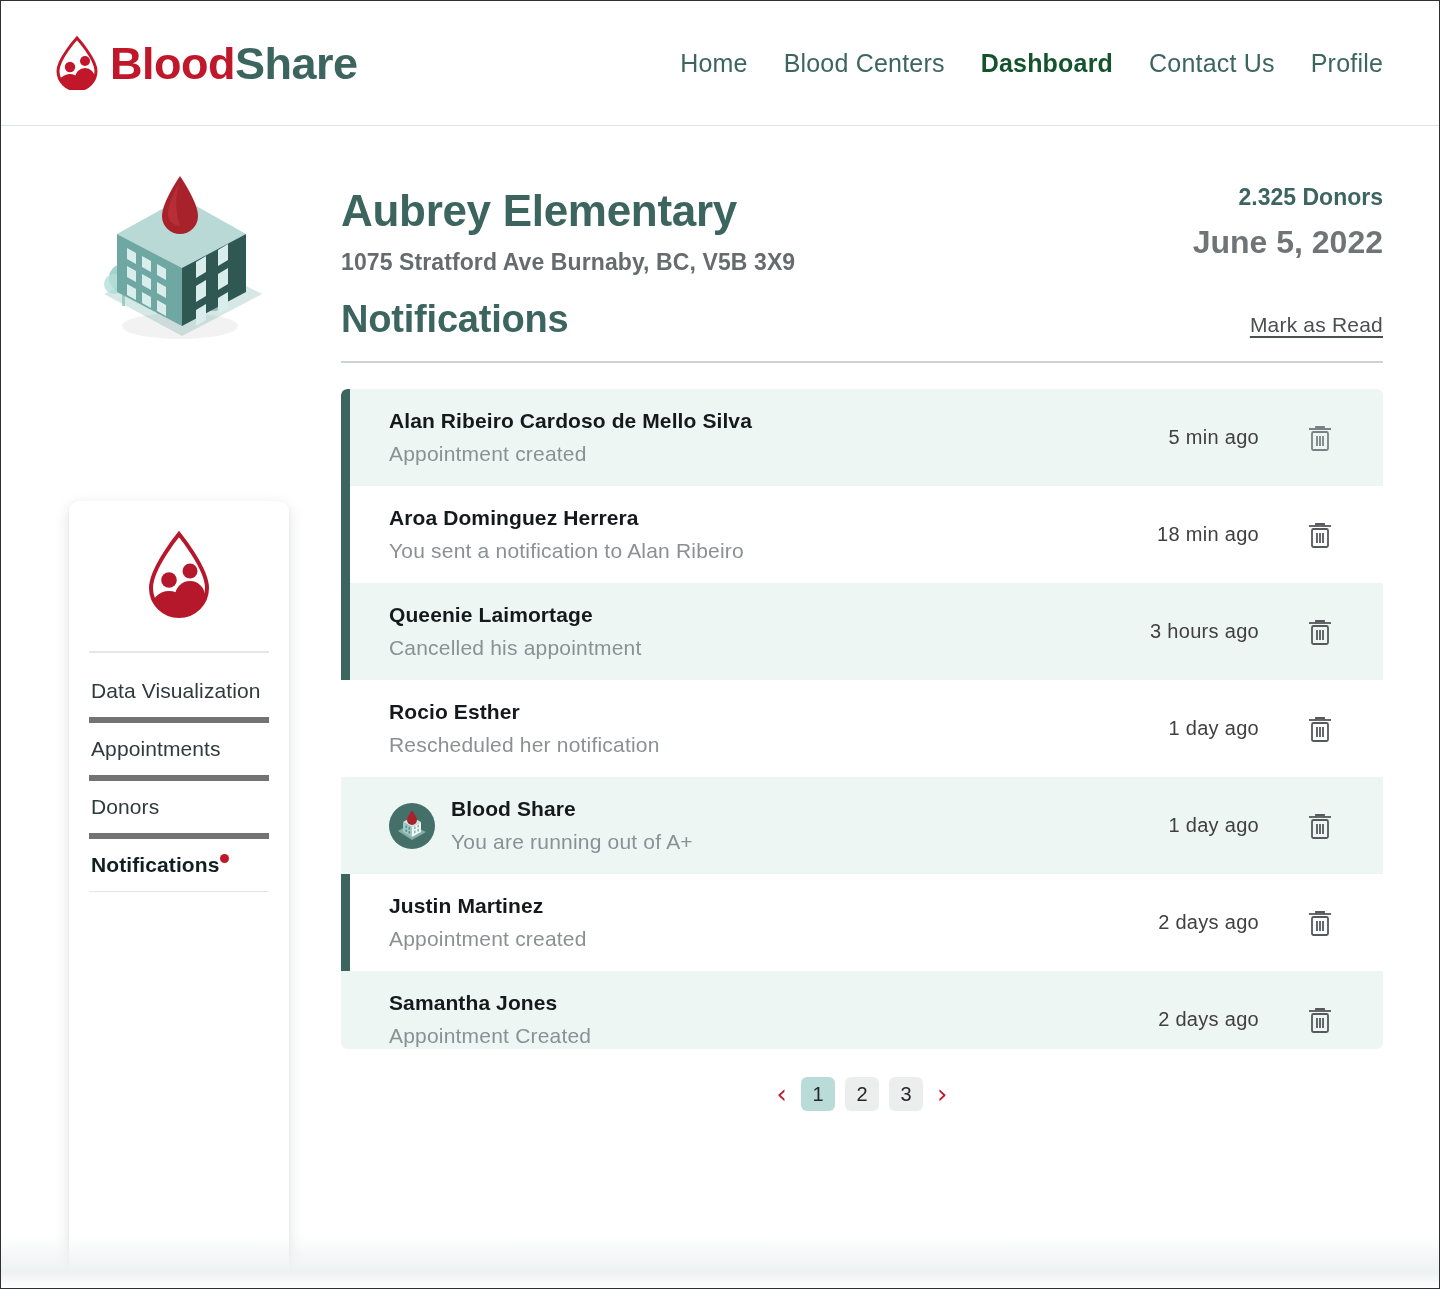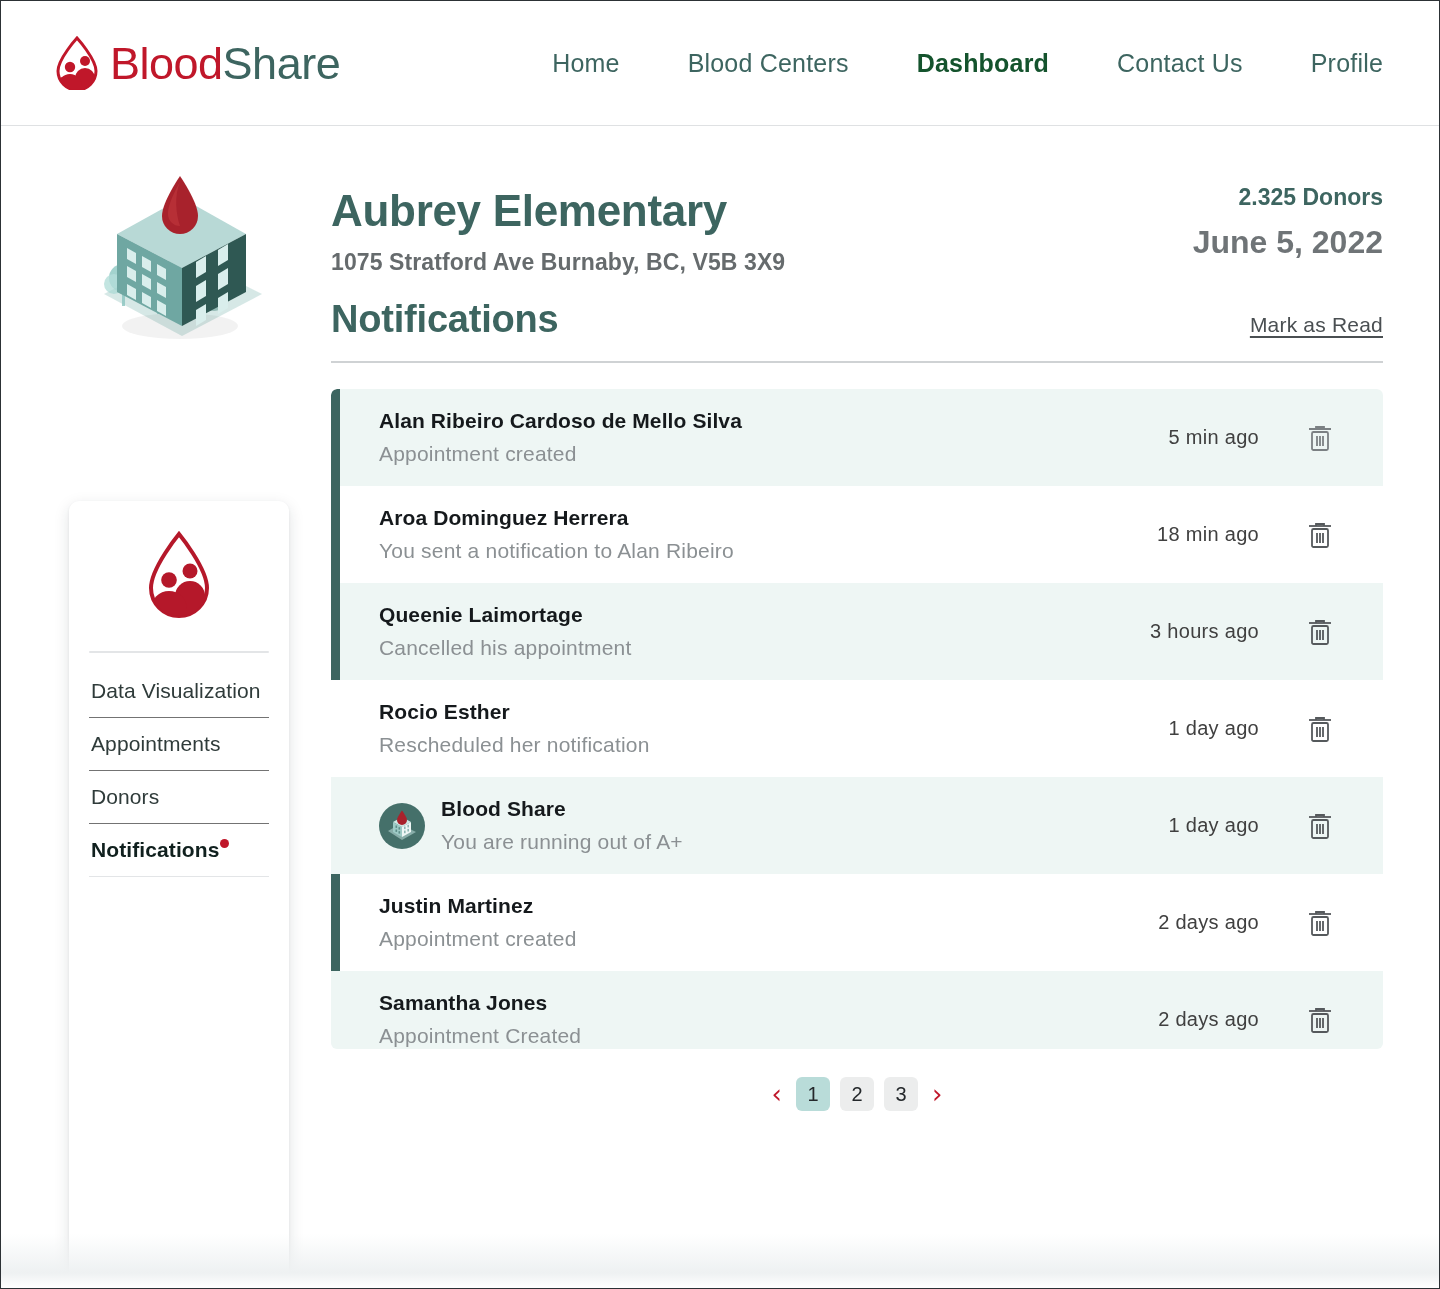--- a/index.html
+++ b/index.html
@@ -35,33 +35,33 @@
     position: absolute;
     left: 0; right: 0; bottom: -6px;
     height: 6px;
     background: linear-gradient(to bottom, rgba(0,0,0,0.045), rgba(0,0,0,0));
   }
 
   .brand { display: flex; align-items: center; gap: 9px; }
   .brand-logo { width: 48px; height: 54px; display: block; }
   .brand-text {
     font-size: 45px;
-    font-weight: 400;
+    font-weight: 700;
     letter-spacing: -0.5px;
     line-height: 1;
     white-space: nowrap;
   }
   .brand-blood { color: #c0172a; }
   .brand-share { color: #3d6560; }
 
   #main-nav {
     margin-left: auto;
     display: flex;
     align-items: center;
-    gap: 68px;
+    gap: 36px;
   }
   .nav-item {
     font-size: 25px;
     color: #3d6560;
     letter-spacing: 0.2px;
     white-space: nowrap;
     cursor: pointer;
   }
   .nav-item.active { font-weight: 700; color: #14532d; }
 
@@ -108,41 +108,41 @@
     margin: 0 20px;
     background: #e3e5e7;
     border-radius: 2px;
   }
   #sidebar-menu { padding: 12px 20px 0 20px; }
   .sidebar-item {
     position: relative;
     font-size: 21px;
     color: #2f3b3a;
     padding: 14px 0 14px 2px;
-    border-bottom: 1px solid #737373;
+    border-bottom: 6px solid #737373;
     letter-spacing: 0.1px;
     cursor: pointer;
     white-space: nowrap;
   }
   .sidebar-item.active { font-weight: 700; color: #10201e; }
   .sidebar-item:last-child { border-bottom: 1px solid #e3e5e7; }
   .notif-dot {
     display: inline-block;
     width: 9px; height: 9px;
     border-radius: 50%;
     background: #c0172a;
     vertical-align: top;
     margin-top: 1px;
     margin-left: 1px;
   }
 
   
   #main-panel {
     position: absolute;
-    left: 330px;
+    left: 340px;
     top: 0;
     right: 56px;
   }
 
   #title-row {
     position: relative;
     padding-top: 60px;
     height: 130px;
   }
   #center-title {

